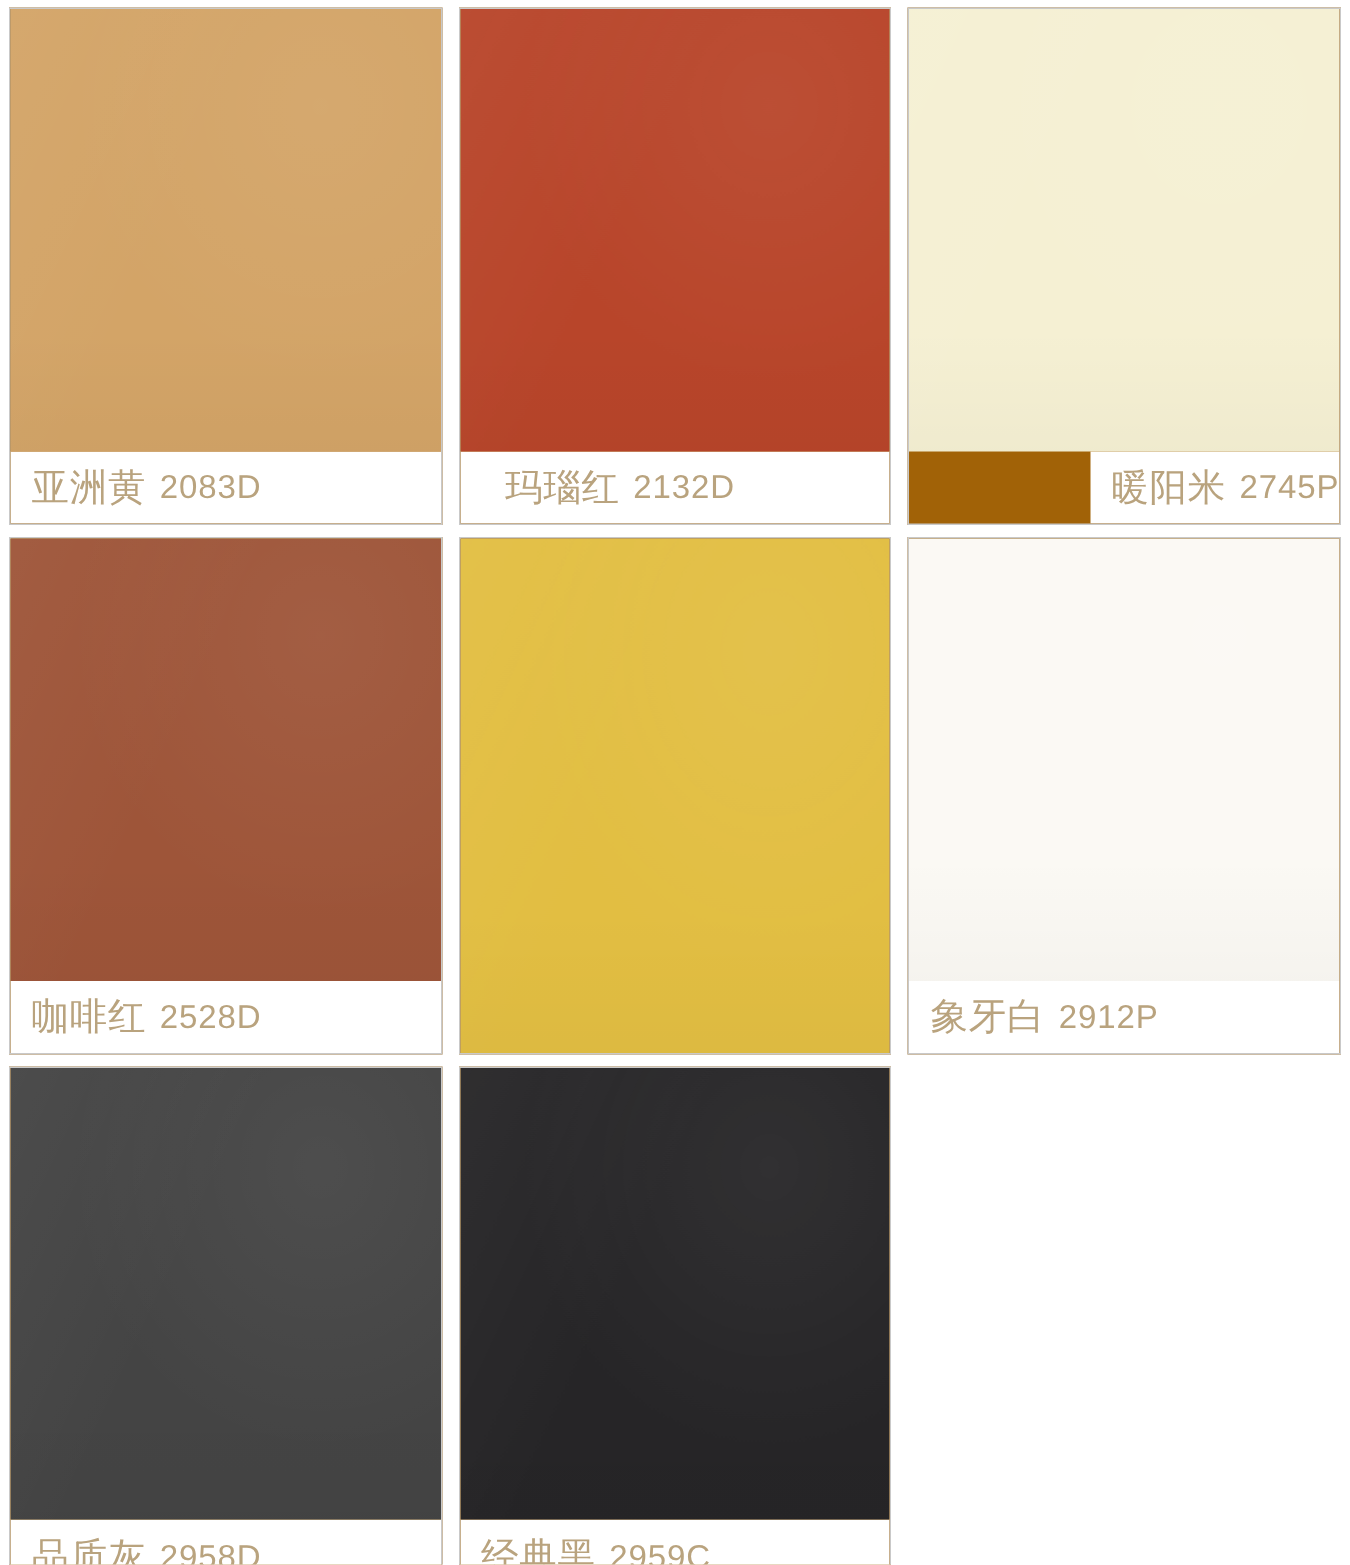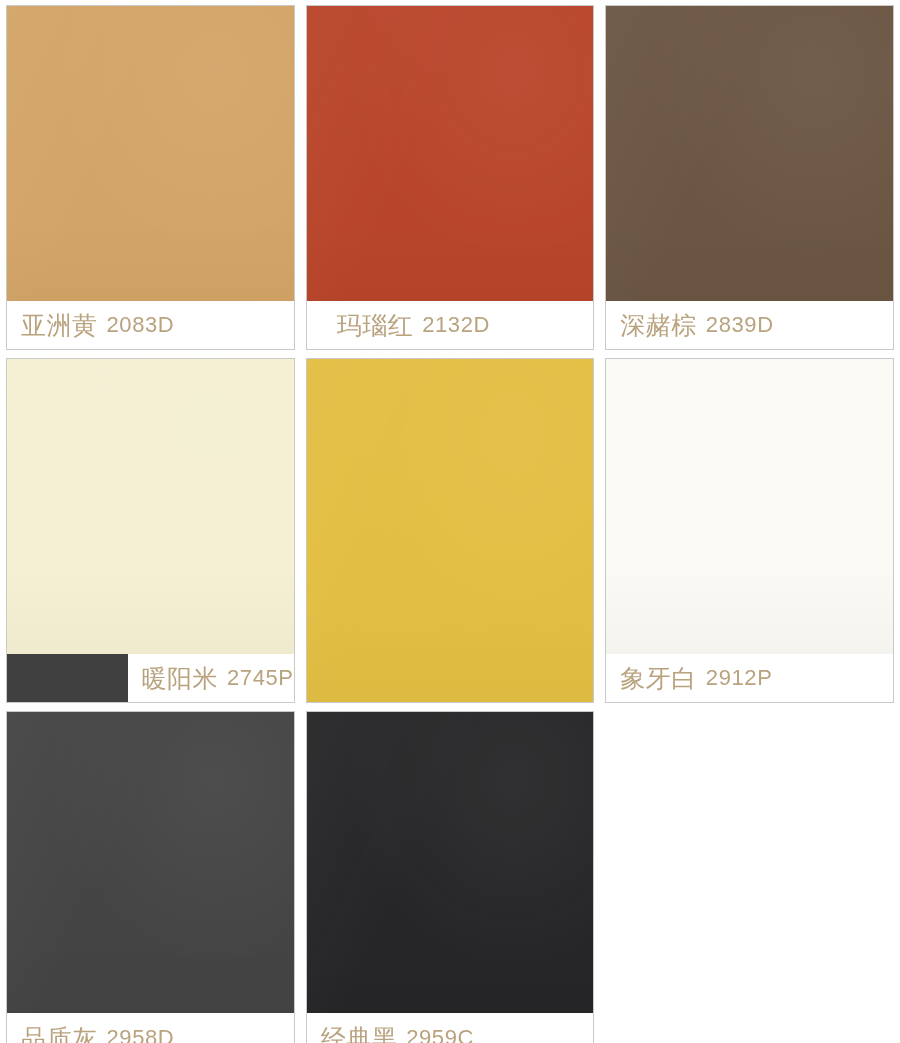--- a/index.html
+++ b/index.html
@@ -23,21 +23,21 @@
     grid-template-rows: 345px 345px 353px;
     column-gap: 11px;
     row-gap: 8px;
     padding: 5px 6px 0 6px;
     background: #ffffff;
   }
   .swatch-card {
     position: relative;
     display: flex;
     flex-direction: column;
-    background: #404040;
+    background: #a16207;
     border: 1px solid #c9c9c9;
     box-sizing: border-box;
     overflow: hidden;
   }
   .swatch-color {
     flex: 1 1 auto;
     width: 100%;
     min-height: 0;
     position: relative;
   }
@@ -94,36 +94,36 @@
   </div>
 
   <div class="swatch-card" style="border-color: rgb(201, 201, 201);">
     <div class="swatch-color" style="background-color: rgb(184, 69, 42);"></div>
     <div class="swatch-label">
       <span class="label-name" style="color: rgb(185, 163, 126); margin-left: 16px;">玛瑙红</span>
       <span class="label-code" style="color: rgb(185, 163, 126);">2132D</span>
     </div>
   </div>
 
-  <div class="swatch-card" style="border-color: rgb(201, 201, 201);">
-    <div class="swatch-color" style="background-color: rgb(107, 86, 67);"></div>
-    <div class="swatch-label">
-      <span class="label-name" style="color: rgb(185, 163, 126);">深赭棕</span>
-      <span class="label-code" style="color: rgb(185, 163, 126);">2839D</span>
-    </div>
-  </div>
 
   <div class="swatch-card" style="border-color: rgb(201, 201, 201); align-items: flex-end;">
     <div class="swatch-color" style="background-color: rgb(245, 240, 211);"></div>
     <div class="swatch-label">
       <span class="label-name" style="color: rgb(185, 163, 126);">暖阳米</span>
       <span class="label-code" style="color: rgb(185, 163, 126);">2745P</span>
     </div>
   </div>
 
+  <div class="swatch-card" style="border-color: rgb(201, 201, 201);">
+    <div class="swatch-color" style="background-color: rgb(158, 85, 57);"></div>
+    <div class="swatch-label">
+      <span class="label-name" style="color: rgb(185, 163, 126);">咖啡红</span>
+      <span class="label-code" style="color: rgb(185, 163, 126);">2528D</span>
+    </div>
+  </div>
 
   <div class="swatch-card" style="border-color: rgb(201, 201, 201);">
     <div class="swatch-color" style="background-color: rgb(226, 190, 66);"></div>
   </div>
 
   <div class="swatch-card" style="border-color: rgb(201, 201, 201);">
     <div class="swatch-color" style="background-color: rgb(251, 249, 244);"></div>
     <div class="swatch-label">
       <span class="label-name" style="color: rgb(185, 163, 126);">象牙白</span>
       <span class="label-code" style="color: rgb(185, 163, 126);">2912P</span>

